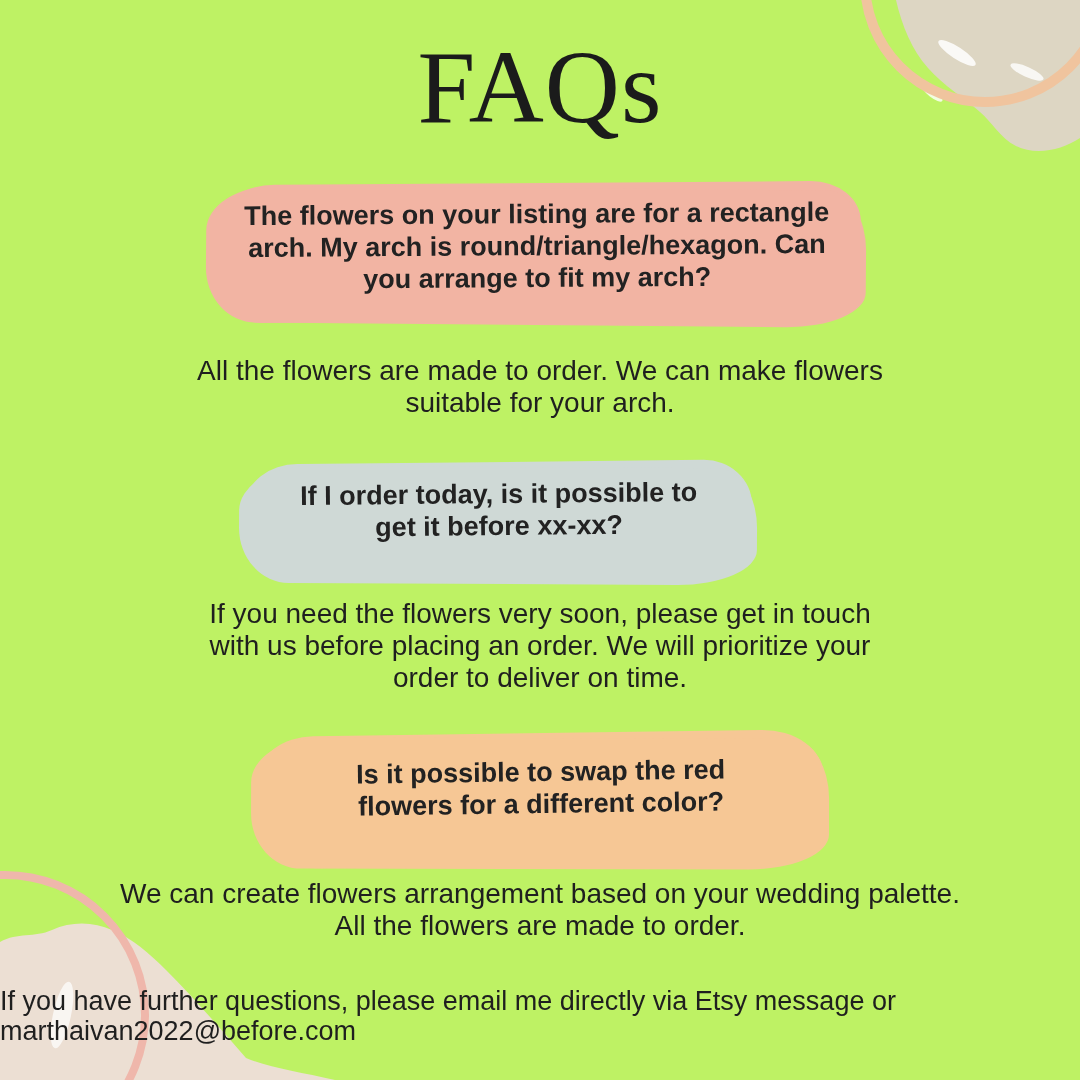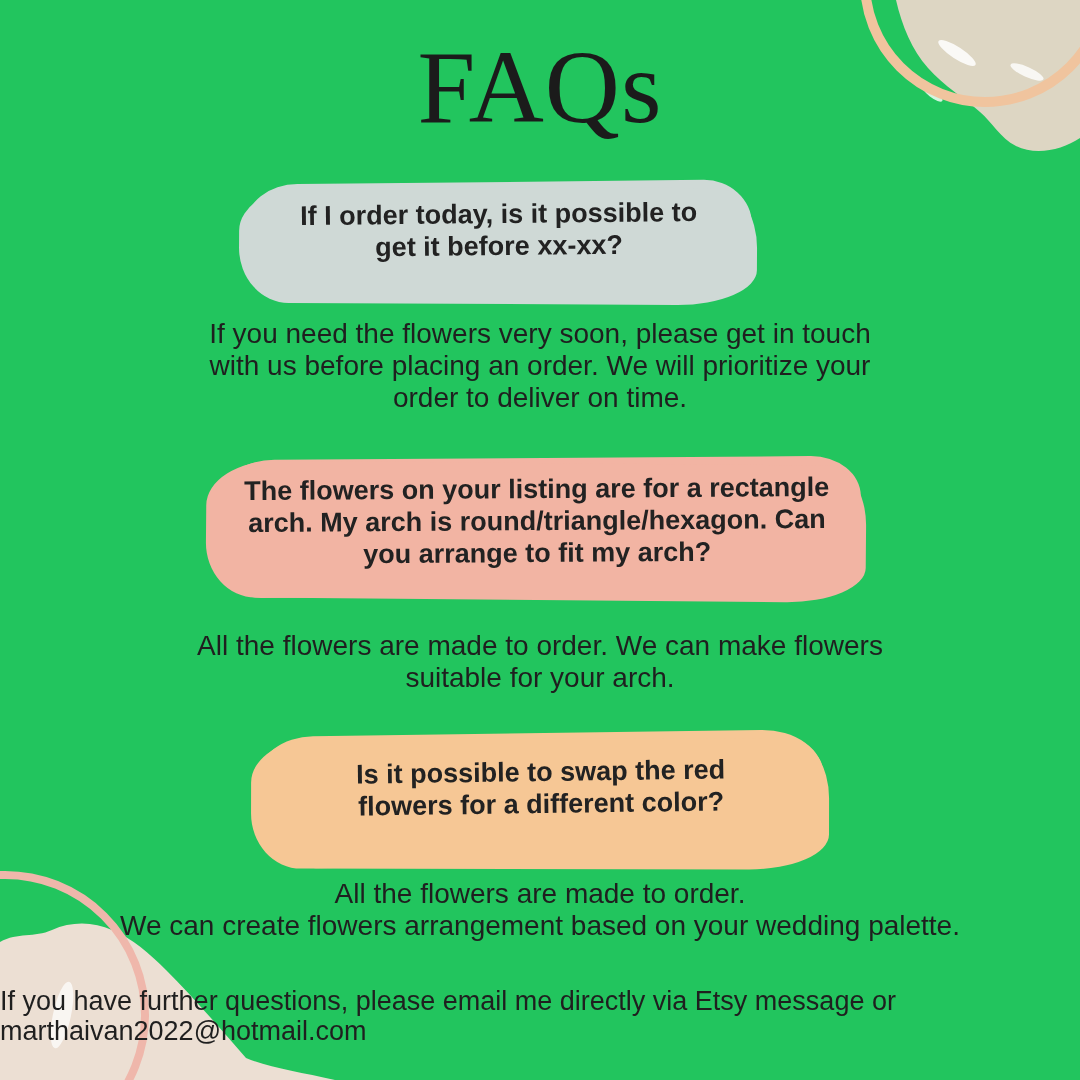--- a/index.html
+++ b/index.html
@@ -2,21 +2,21 @@
 <html><head>
 <meta charset="utf-8">
 <style>
   * { margin: 0; padding: 0; box-sizing: border-box; }
   html, body { background: #ffffff; }
   .page {
     position: relative;
     width: 1080px;
     height: 1080px;
     margin: 0 auto;
-    background: #22c55e;
+    background: #bef264;
     overflow: hidden;
     font-family: "Liberation Sans", "DejaVu Sans", sans-serif;
     color: #212121;
   }
   .decor { position: absolute; pointer-events: none; }
   .decor-tr { top: 0; right: 0; }
   .decor-bl { bottom: 0; left: 0; }
   .content { position: relative; z-index: 1; }
 
   .title {
@@ -116,53 +116,53 @@
              L 0 250 Z" fill="#ecdfd3"></path>
     <ellipse cx="62" cy="185" rx="9" ry="34" fill="#ffffff" opacity="0.7" transform="rotate(12 62 185)"></ellipse>
     <circle cx="5" cy="185" r="140" fill="none" stroke-width="8" stroke="#efb7ab"></circle>
   </svg>
 
   <div class="content">
 
     <h1 class="title">FAQs</h1>
 
     <section>
+      <div class="blob blob-2" style="background-color: rgb(242, 180, 163);">
+        <div class="q-line">The flowers on your listing are for a rectangle</div>
+        <div class="q-line">arch. My arch is round/triangle/hexagon. Can</div>
+        <div class="q-line">you arrange to fit my arch?</div>
+      </div>
+      <div class="answer answer-2">
+        <div class="a-line">All the flowers are made to order. We can make flowers</div>
+        <div class="a-line">suitable for your arch.</div>
+      </div>
+    </section>
+
+    <section>
       <div class="blob blob-1" style="background-color: rgb(207, 217, 214);">
         <div class="q-line">If I order today, is it possible to</div>
         <div class="q-line">get it before xx-xx?</div>
       </div>
       <div class="answer answer-1">
         <div class="a-line">If you need the flowers very soon, please get in touch</div>
         <div class="a-line">with us before placing an order. We will prioritize your</div>
         <div class="a-line">order to deliver on time.</div>
       </div>
     </section>
 
     <section>
-      <div class="blob blob-2" style="background-color: rgb(242, 180, 163);">
-        <div class="q-line">The flowers on your listing are for a rectangle</div>
-        <div class="q-line">arch. My arch is round/triangle/hexagon. Can</div>
-        <div class="q-line">you arrange to fit my arch?</div>
-      </div>
-      <div class="answer answer-2">
-        <div class="a-line">All the flowers are made to order. We can make flowers</div>
-        <div class="a-line">suitable for your arch.</div>
-      </div>
-    </section>
-
-    <section>
       <div class="blob blob-3" style="background-color: rgb(246, 199, 149);">
         <div class="q-line">Is it possible to swap the red</div>
         <div class="q-line">flowers for a different color?</div>
       </div>
       <div class="answer answer-3">
+        <div class="a-line">We can create flowers arrangement based on your wedding palette.</div>
         <div class="a-line">All the flowers are made to order.</div>
-        <div class="a-line">We can create flowers arrangement based on your wedding palette.</div>
       </div>
     </section>
 
     <div class="footer">
       <div class="f-line">If you have further questions, please email me directly via Etsy message or</div>
-      <div class="f-line">marthaivan2022@hotmail.com</div>
+      <div class="f-line">marthaivan2022@before.com</div>
     </div>
 
   </div>
 </div>
 
 </body></html>

